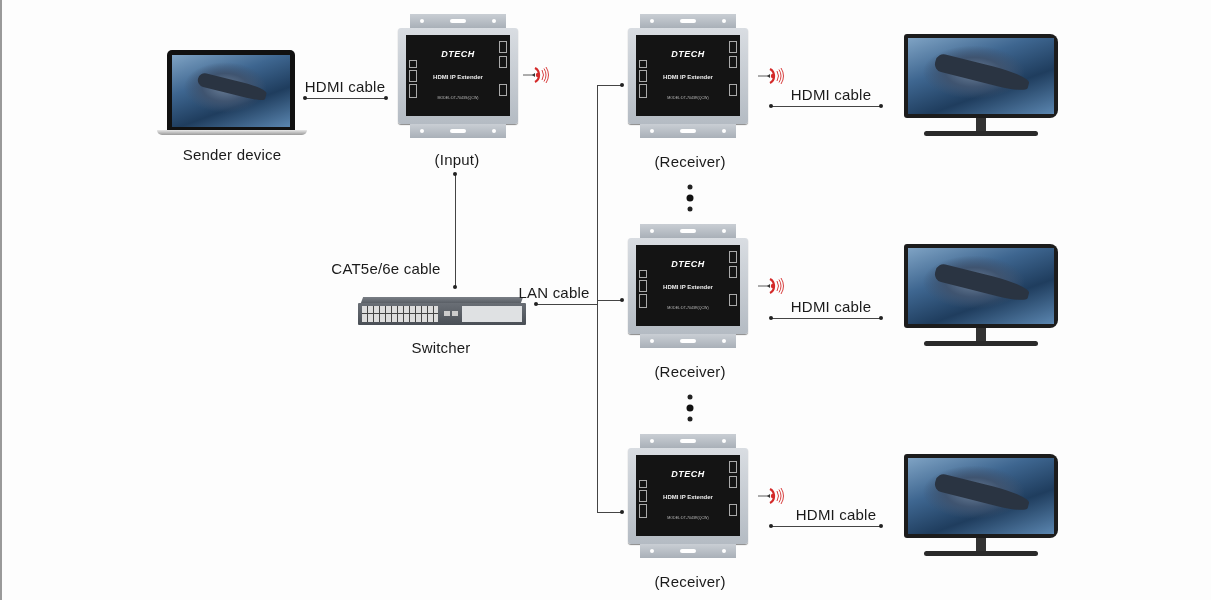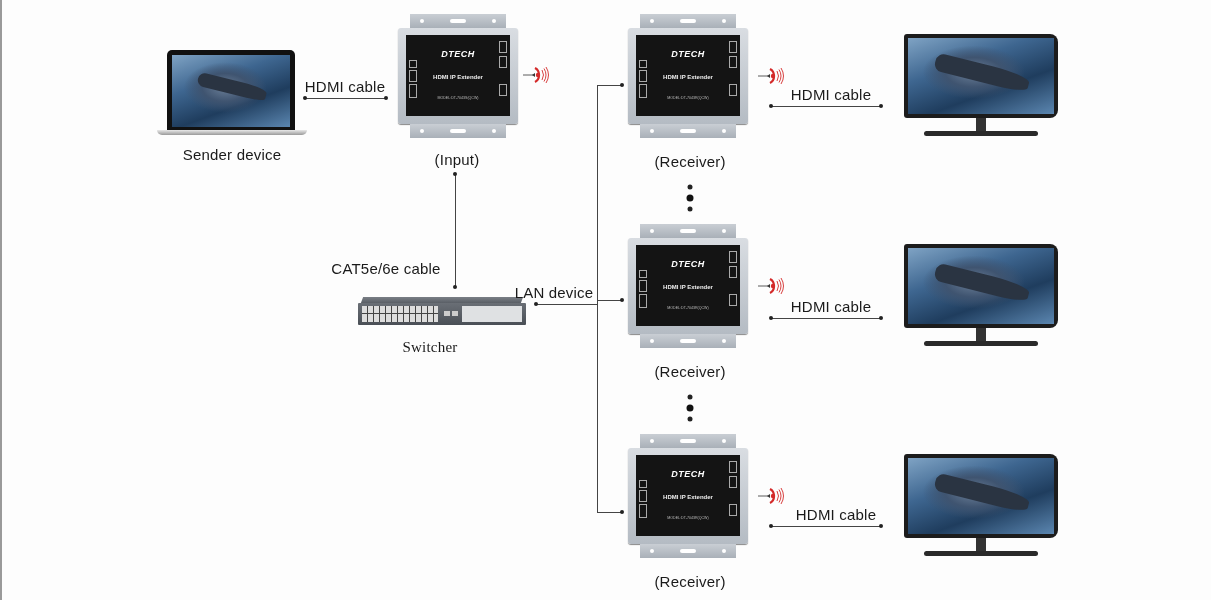--- a/index.html
+++ b/index.html
@@ -100,23 +100,23 @@
 
 <div style="position:absolute;left:358px;top:297px;width:168px;height:30px;">
   <div style="position:absolute;left:4px;top:0;width:160px;height:6px;background:linear-gradient(#7a7f86,#5a5f66);transform:skewX(-20deg);"></div>
   <div style="position:absolute;left:0;top:6px;width:168px;height:22px;background:linear-gradient(#6a6f76,#4a4f56);border-radius:1px;"></div>
   <div style="position:absolute;left:4px;top:9px;width:76px;height:16px;background:repeating-linear-gradient(90deg,#ddd 0 5px,#444 5px 6px),#ddd;"></div>
   <div style="position:absolute;left:4px;top:16px;width:76px;height:1px;background:#444;"></div>
   <div style="position:absolute;left:86px;top:14px;width:6px;height:5px;background:#ccc;"></div>
   <div style="position:absolute;left:94px;top:14px;width:6px;height:5px;background:#ccc;"></div>
   <div style="position:absolute;left:104px;top:9px;width:60px;height:16px;background:#dfe1e3;"></div>
 </div>
-<div class="lbl" style="left:430px;top:339px;font-family:Liberation Serif, serif;">Switcher</div>
-
-<div class="lbl" style="left:554px;top:284px;">LAN device</div>
+<div class="lbl" style="left:441px;top:339px;">Switcher</div>
+
+<div class="lbl" style="left:554px;top:284px;">LAN cable</div>
 <div class="hl" style="left:536px;top:304px;width:61px;"></div>
 <div class="dot" style="left:536px;top:304px;"></div>
 <div class="vl" style="left:597px;top:85px;height:427px;"></div>
 <div class="hl" style="left:597px;top:85px;width:25px;"></div>
 <div class="dot" style="left:622px;top:85px;"></div>
 <div class="hl" style="left:597px;top:300px;width:25px;"></div>
 <div class="dot" style="left:622px;top:300px;"></div>
 <div class="hl" style="left:597px;top:512px;width:25px;"></div>
 <div class="dot" style="left:622px;top:512px;"></div>
 

